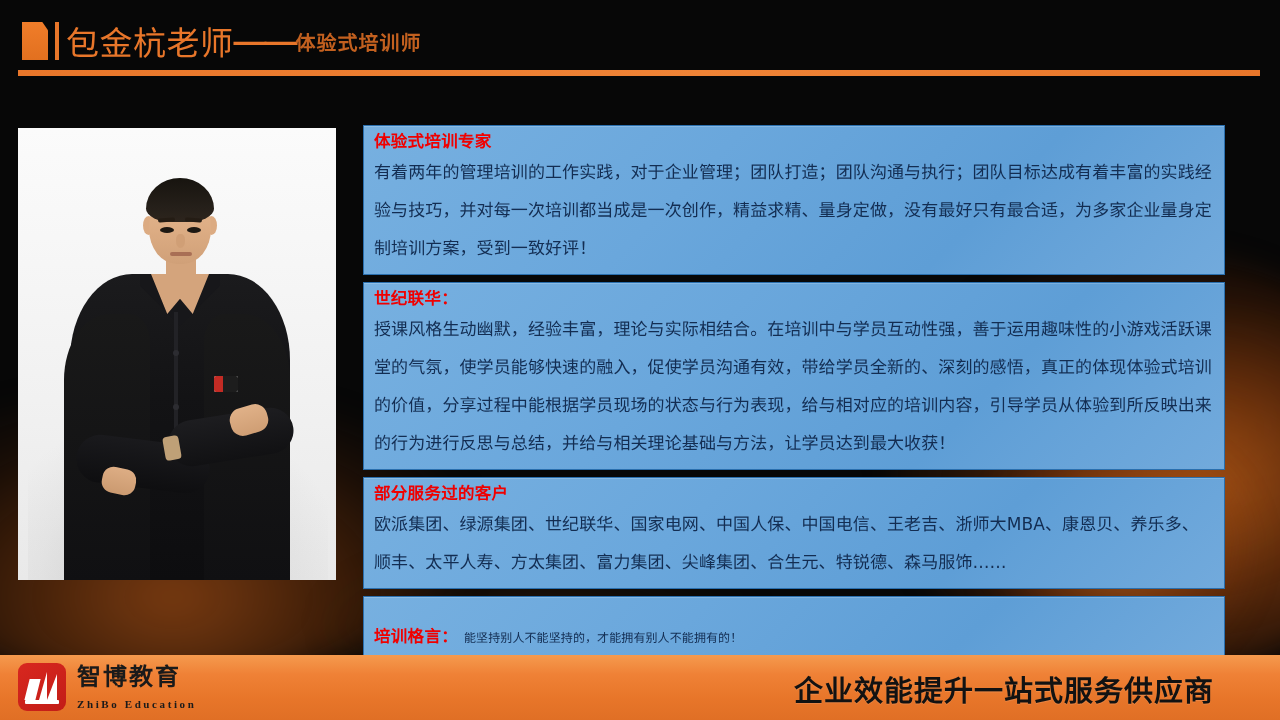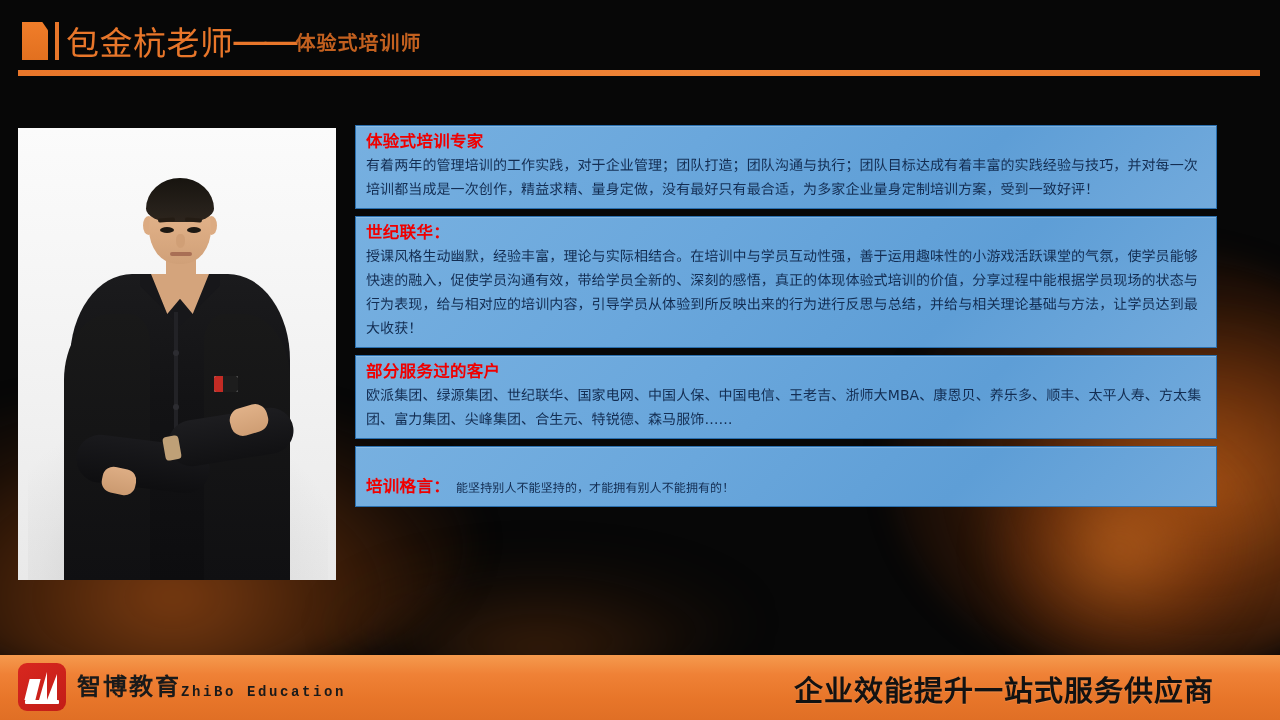--- a/index.html
+++ b/index.html
@@ -169,37 +169,37 @@
     position:absolute;left:84px;top:340px;width:34px;height:26px;
     background:linear-gradient(180deg,#ddad84 0%,#cb9a70 100%);
     border-radius:11px;transform:rotate(12deg);
   }
   .fig .watch{
     position:absolute;left:146px;top:308px;width:16px;height:24px;
     background:#bfa077;border-radius:4px;transform:rotate(-10deg);
   }
 
   
-  #blocks{position:absolute;left:355px;top:125px;width:862px;}
+  #blocks{position:absolute;left:363px;top:125px;width:862px;}
   .block{
     box-sizing:border-box;width:862px;
     background:linear-gradient(135deg,#77b0e0 0%,#6aa7dc 38%,#5e9ed6 70%,#72aadc 100%);
     border:1px solid #2a6fae;
     padding:4px 10px 7px 10px;
     margin-bottom:7px;
     box-shadow:0 1px 0 rgba(255,255,255,.18) inset;
   }
   .block:last-child{margin-bottom:0;}
   .bhead{
     color:#f00000;font-weight:bold;font-size:16.5px;line-height:23px;
     font-family:"DejaVu Sans","Liberation Sans",sans-serif;
     letter-spacing:.3px;
   }
   .bbody{
-    color:#132d52;font-size:14px;line-height:24px;
+    color:#132d52;font-size:17px;line-height:38px;
     font-family:"DejaVu Sans","Liberation Sans",sans-serif;
     letter-spacing:.1px;
   }
   .inline-block{display:flex;align-items:baseline;gap:6px;padding:5px 10px 6px 10px;}
   .inline-block .bhead{flex:none;margin-top:23px;}
   .inline-block .bbody{flex:1;line-height:24px;font-size:12px;}
 
   
   #footer{
     position:absolute;left:0;bottom:0;width:1280px;height:65px;
@@ -219,28 +219,28 @@
     position:absolute;left:21px;bottom:11px;width:8px;height:28px;
     background:#fff;clip-path:polygon(0 100%,100% 0,100% 100%);
   }
   .brand-badge .s3{
     position:absolute;left:29px;bottom:11px;width:10px;height:26px;
     background:#fff;clip-path:polygon(100% 0,100% 100%,0 100%);
   }
   .brand-badge .base{
     position:absolute;left:7px;bottom:7px;width:34px;height:4px;background:#fff;border-radius:1px;
   }
-  .brand-text{display:flex;flex-direction:row;justify-content:center;line-height:1;}
+  .brand-text{display:flex;flex-direction:column;justify-content:center;line-height:1;}
   .brand-cn{
     font-size:24px;font-weight:bold;color:#1a1a1a;letter-spacing:2px;
     font-family:"DejaVu Sans","Liberation Sans",sans-serif;
   }
   .brand-en{
-    font-size:14px;font-weight:bold;color:#1a1a1a;letter-spacing:2.6px;
-    margin-top:10px;font-family:Liberation Mono, monospace;
+    font-size:11px;font-weight:bold;color:#1a1a1a;letter-spacing:2.6px;
+    margin-top:10px;font-family:Liberation Serif, serif;
   }
   #slogan{
     position:absolute;right:66px;top:0;height:65px;
     display:flex;align-items:center;
     font-size:29px;font-weight:bold;color:#121212;letter-spacing:1px;
     font-family:"DejaVu Sans","Liberation Sans",sans-serif;
     text-shadow:0 1px 0 rgba(255,255,255,.12);
   }
 </style>
 </head>

